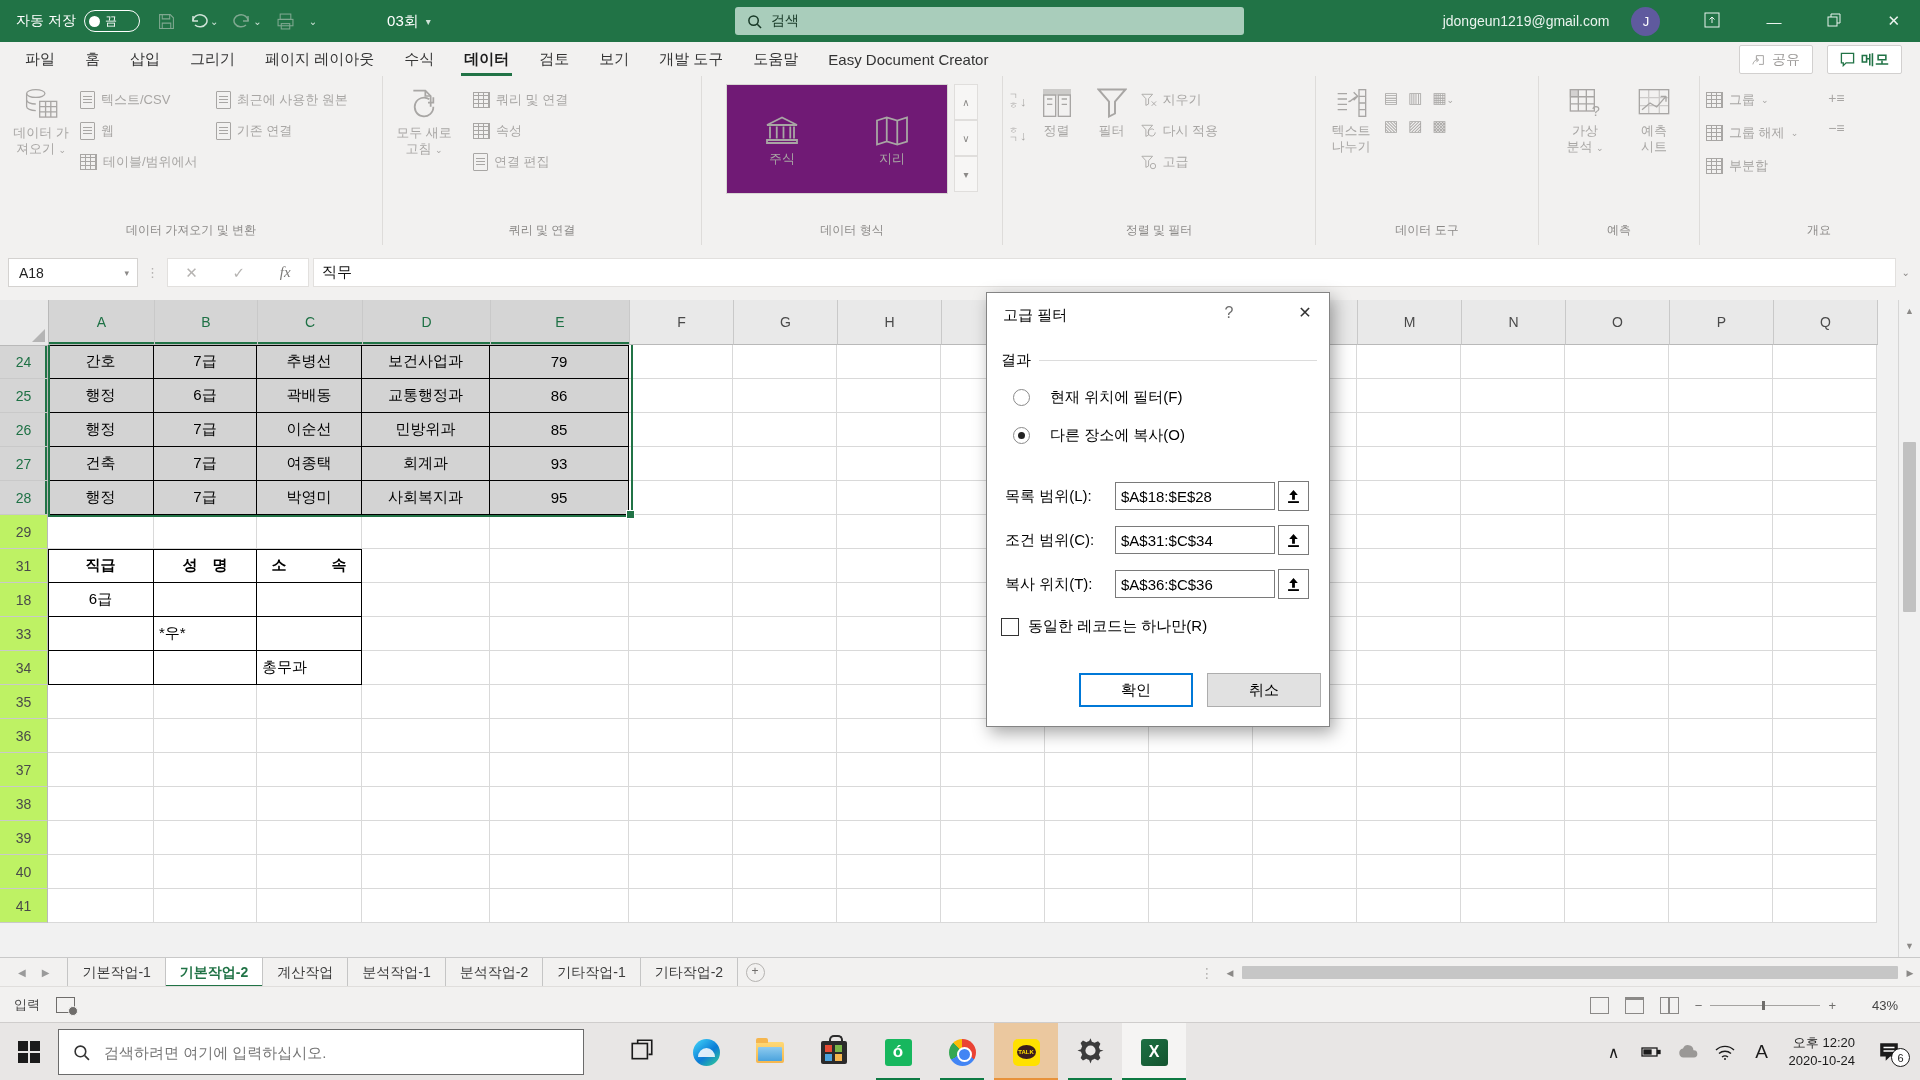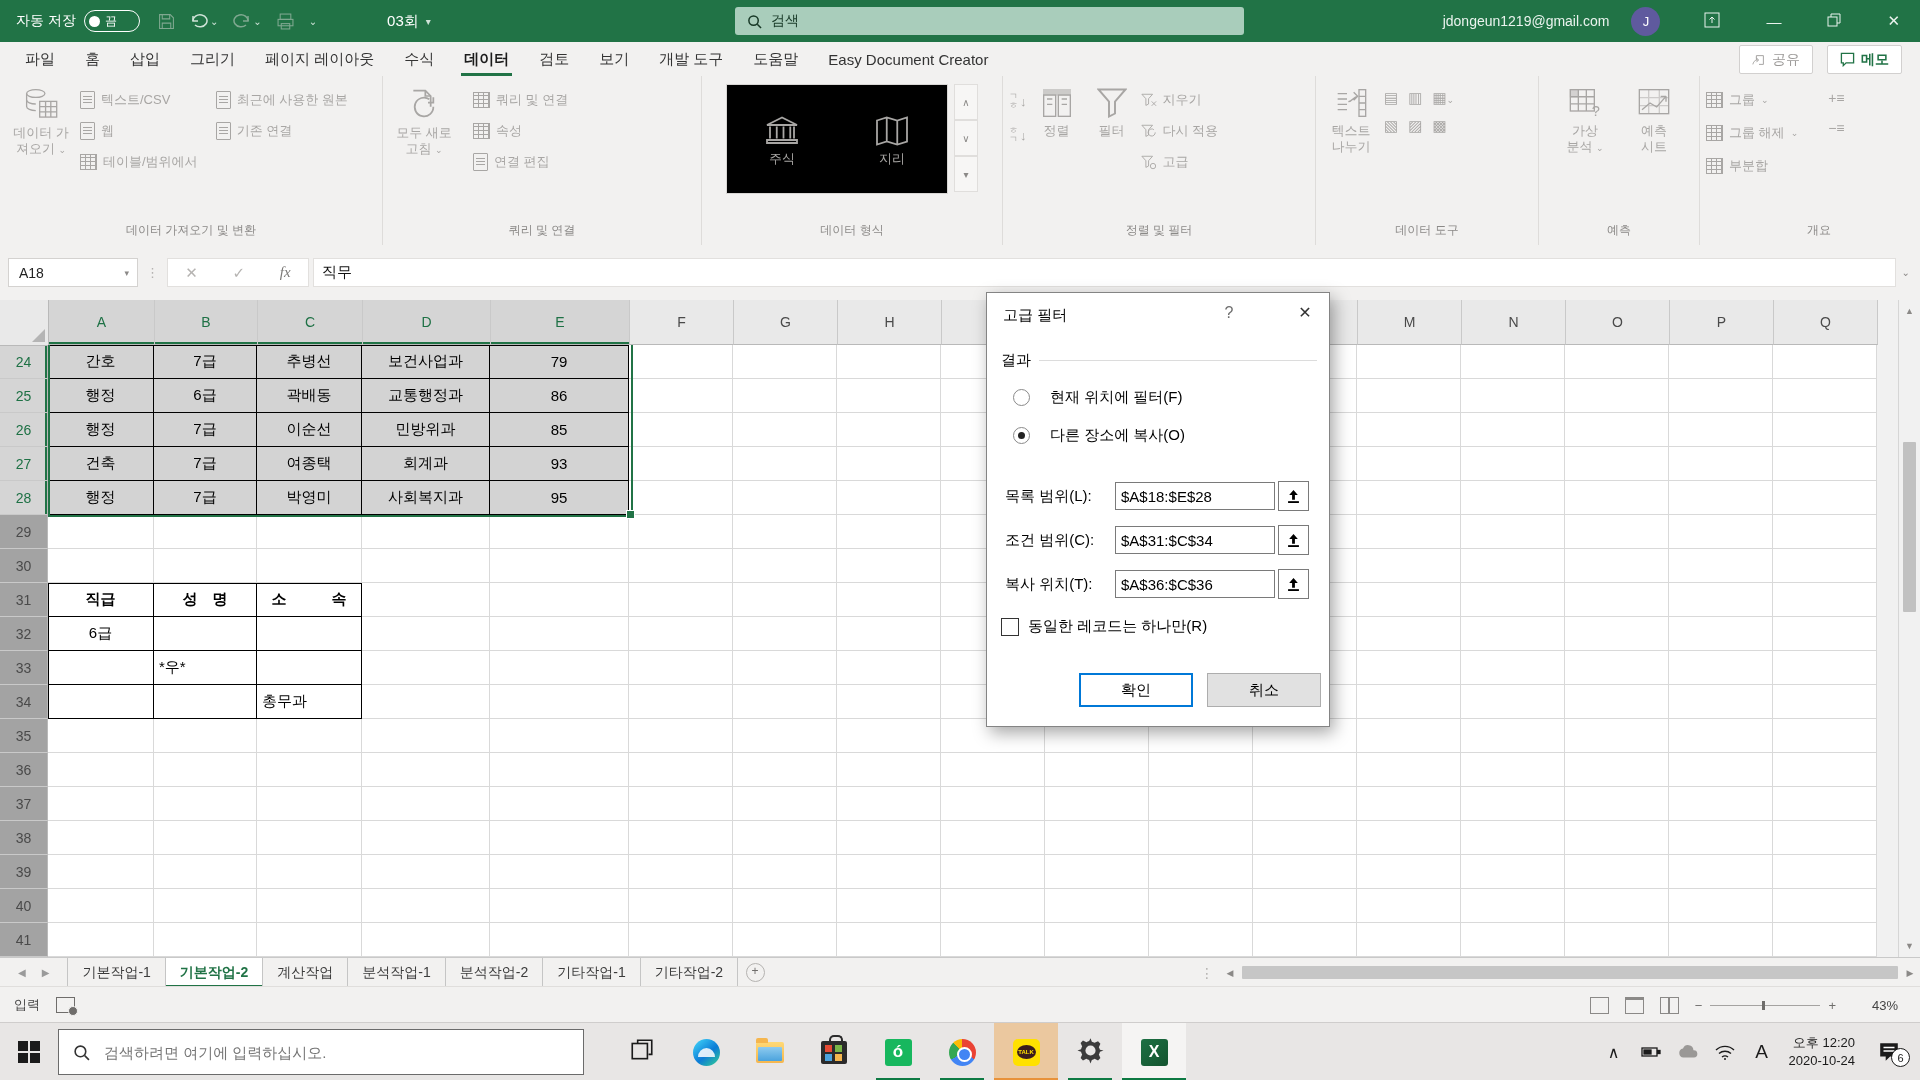--- a/index.html
+++ b/index.html
@@ -43,21 +43,21 @@
   .ribbon{position:absolute;left:0;top:76px;width:100%;height:169px;background:#f2f1f0;display:flex;
           border-bottom:1px solid #d8d6d4;color:#a8a6a4;}
   .rgroup{position:relative;border-right:1px solid #dedcda;display:flex;flex-direction:column;flex:none;}
   .rcontent{flex:1;display:flex;align-items:flex-start;padding:8px 6px 0 6px;gap:4px;}
   .rlabel{height:26px;text-align:center;font-size:12px;color:#8b8987;line-height:22px;white-space:nowrap;}
   .bigbtn{width:70px;display:flex;flex-direction:column;align-items:center;gap:5px;padding-top:4px;}
   .blbl{font-size:13px;line-height:16px;text-align:center;}
   .chev{font-size:9px;}
   .rcol{display:flex;flex-direction:column;gap:7px;padding-top:4px;}
   .sbtn{display:flex;align-items:center;gap:6px;font-size:13px;height:24px;white-space:nowrap;}
-  .typepanel{background:#000000;border:1px solid #d8d6d4;display:flex;height:108px;width:220px;align-items:center;
+  .typepanel{background:#701a75;border:1px solid #d8d6d4;display:flex;height:108px;width:220px;align-items:center;
              justify-content:space-around;}
   .scrollcol{display:flex;flex-direction:column;height:108px;justify-content:space-between;margin-left:2px;}
   .scbtn{width:22px;height:34px;border:1px solid #e0dedc;background:#f7f6f5;font-size:10px;display:flex;
          align-items:center;justify-content:center;color:#8b8987;}
   .sorticon{display:flex;align-items:center;gap:2px;}
   .kk{display:flex;flex-direction:column;font-size:9px;line-height:9px;}
   .ar{font-size:13px;}
 
   
   .i-doc{width:13px;height:16px;border:1px solid currentColor;border-radius:1px;position:relative;flex:none;}
@@ -86,21 +86,21 @@
   .grid{position:absolute;left:0;top:300px;width:100%;height:657px;background:#f1f1f1;overflow:hidden;}
   .gheader{display:flex;height:45px;}
   .corner{width:48px;height:45px;background:#e9e9e9;border-right:1px solid #b9b9b9;border-bottom:1px solid #b9b9b9;
           position:relative;flex:none;}
   .corner::after{content:"";position:absolute;right:3px;bottom:3px;border-style:solid;border-width:0 0 13px 13px;
                  border-color:transparent transparent #b5b5b5 transparent;}
   .colh{height:45px;background:#e9e9e9;border-right:1px solid #c9c9c9;border-bottom:1px solid #b9b9b9;
         display:flex;align-items:center;justify-content:center;font-size:14px;color:#4a4a4a;flex:none;box-sizing:border-box;}
   .colh.sel{background:#d5d5d5;color:#1e7145;box-shadow:inset 0 -2px 0 #217346;}
   .grow{display:flex;height:34px;}
-  .rowh{width:48px;background:#a3a3a3;border-right:1px solid #b9b9b9;border-bottom:1px solid #c9c9c9;
+  .rowh{width:48px;background:#bef264;border-right:1px solid #b9b9b9;border-bottom:1px solid #c9c9c9;
         display:flex;align-items:center;justify-content:center;font-size:14px;color:#4a4a4a;flex:none;box-sizing:border-box;}
   .rowh.sel{background:#d5d5d5;color:#1e7145;box-shadow:inset -2px 0 0 #217346;}
   .cell{box-sizing:border-box;height:34px;background:#fff;border-right:1px solid #d9d9d9;border-bottom:1px solid #d9d9d9;
         display:flex;align-items:center;justify-content:center;font-size:15px;color:#000;flex:none;overflow:hidden;white-space:pre;}
   .cell.gsel{background:#d3d3d3;border-right-color:#000;border-bottom-color:#000;}
   .cell.crit{border-right-color:#000;border-bottom-color:#000;}
   .cell.t{box-shadow:inset 0 1px 0 #000;}
   .cell.lf{box-shadow:inset 1px 0 0 #000;}
   .cell.t.lf{box-shadow:inset 0 1px 0 #000,inset 1px 0 0 #000;}
   .cell.b{font-weight:bold;}
@@ -697,61 +697,41 @@
           <div class="cell" style="width: 104px;"></div>
           <div class="cell" style="width: 104px;"></div>
           <div class="cell" style="width: 104px;"></div>
           <div class="cell" style="width: 104px;"></div>
           <div class="cell" style="width: 104px;"></div>
           <div class="cell" style="width: 104px;"></div>
           <div class="cell" style="width: 104px;"></div>
           <div class="cell" style="width: 104px;"></div>
         </div>
         <div class="grow">
-          <div class="rowh">30</div>
-          <div class="cell" style="width: 106px;"></div>
-          <div class="cell" style="width: 103px;"></div>
-          <div class="cell" style="width: 105px;"></div>
-          <div class="cell" style="width: 128px;"></div>
-          <div class="cell" style="width: 139px;"></div>
-          <div class="cell" style="width: 104px;"></div>
-          <div class="cell" style="width: 104px;"></div>
-          <div class="cell" style="width: 104px;"></div>
-          <div class="cell" style="width: 104px;"></div>
-          <div class="cell" style="width: 104px;"></div>
-          <div class="cell" style="width: 104px;"></div>
-          <div class="cell" style="width: 104px;"></div>
-          <div class="cell" style="width: 104px;"></div>
-          <div class="cell" style="width: 104px;"></div>
-          <div class="cell" style="width: 104px;"></div>
-          <div class="cell" style="width: 104px;"></div>
-          <div class="cell" style="width: 104px;"></div>
-        </div>
-        <div class="grow">
           <div class="rowh">31</div>
           <div class="cell crit t lf b" style="width: 106px;">직급</div>
           <div class="cell crit t b" style="width: 103px;">성　명</div>
           <div class="cell crit t b" style="width: 105px;">소　　　속</div>
           <div class="cell" style="width: 128px;"></div>
           <div class="cell" style="width: 139px;"></div>
           <div class="cell" style="width: 104px;"></div>
           <div class="cell" style="width: 104px;"></div>
           <div class="cell" style="width: 104px;"></div>
           <div class="cell" style="width: 104px;"></div>
           <div class="cell" style="width: 104px;"></div>
           <div class="cell" style="width: 104px;"></div>
           <div class="cell" style="width: 104px;"></div>
           <div class="cell" style="width: 104px;"></div>
           <div class="cell" style="width: 104px;"></div>
           <div class="cell" style="width: 104px;"></div>
           <div class="cell" style="width: 104px;"></div>
           <div class="cell" style="width: 104px;"></div>
         </div>
         <div class="grow">
-          <div class="rowh">32</div>
+          <div class="rowh">18</div>
           <div class="cell crit lf" style="width: 106px;">6급</div>
           <div class="cell crit" style="width: 103px;"></div>
           <div class="cell crit" style="width: 105px;"></div>
           <div class="cell" style="width: 128px;"></div>
           <div class="cell" style="width: 139px;"></div>
           <div class="cell" style="width: 104px;"></div>
           <div class="cell" style="width: 104px;"></div>
           <div class="cell" style="width: 104px;"></div>
           <div class="cell" style="width: 104px;"></div>
           <div class="cell" style="width: 104px;"></div>

